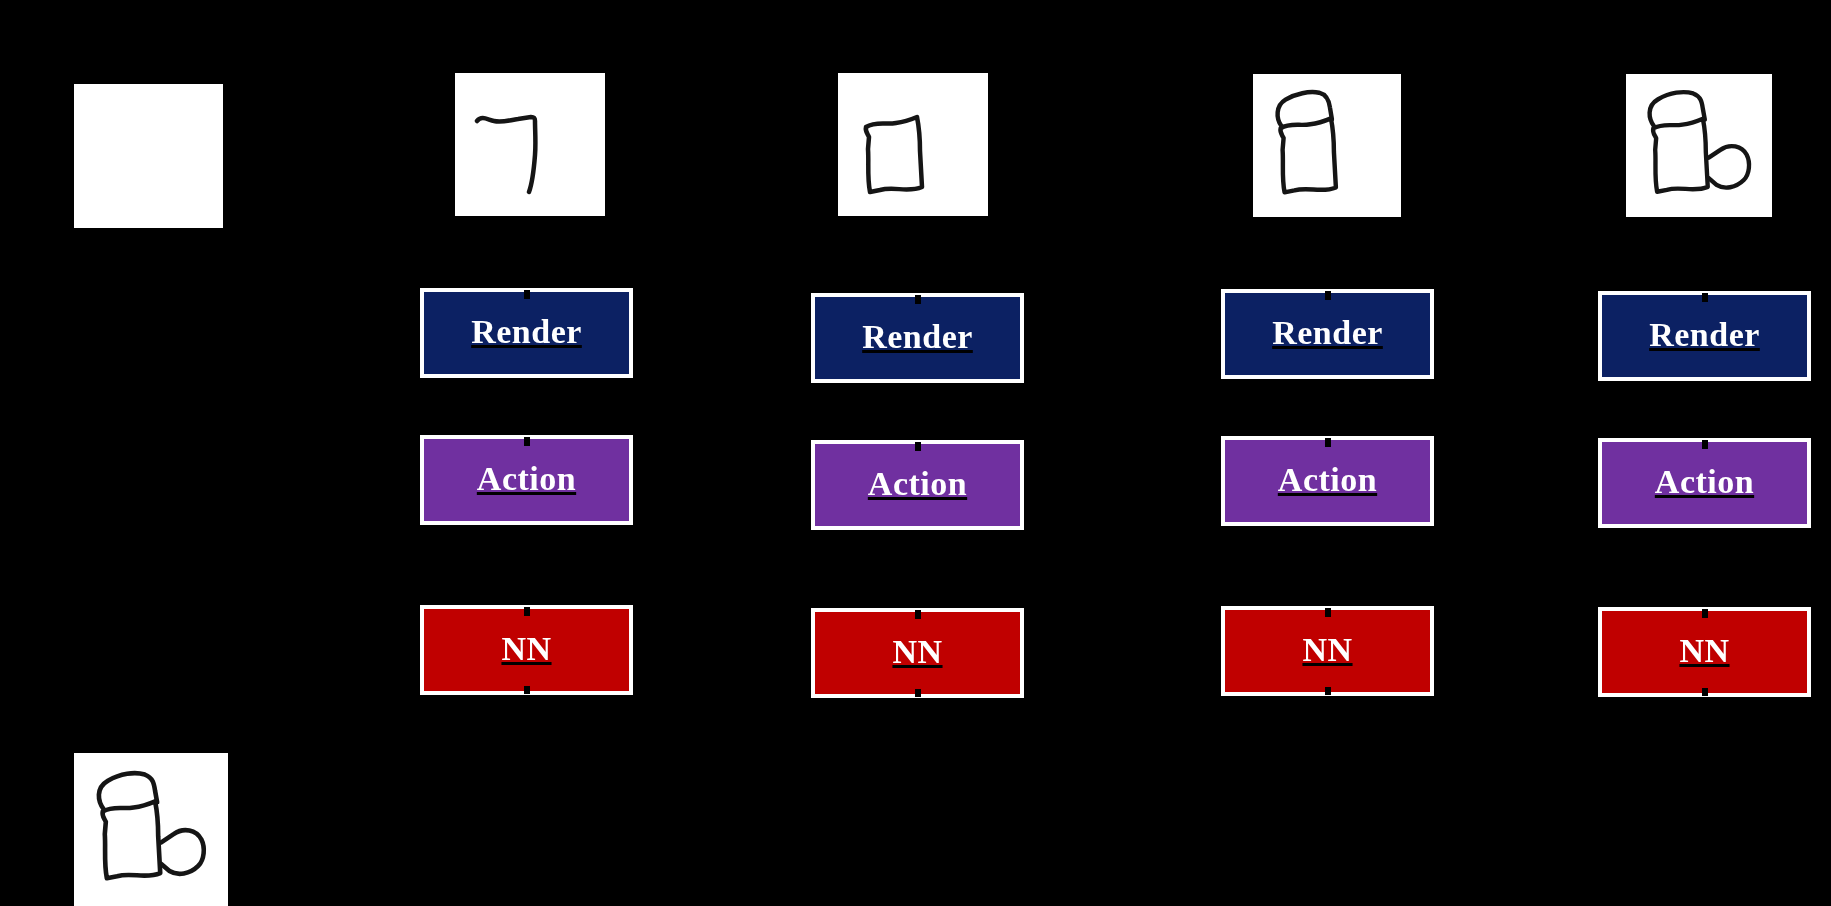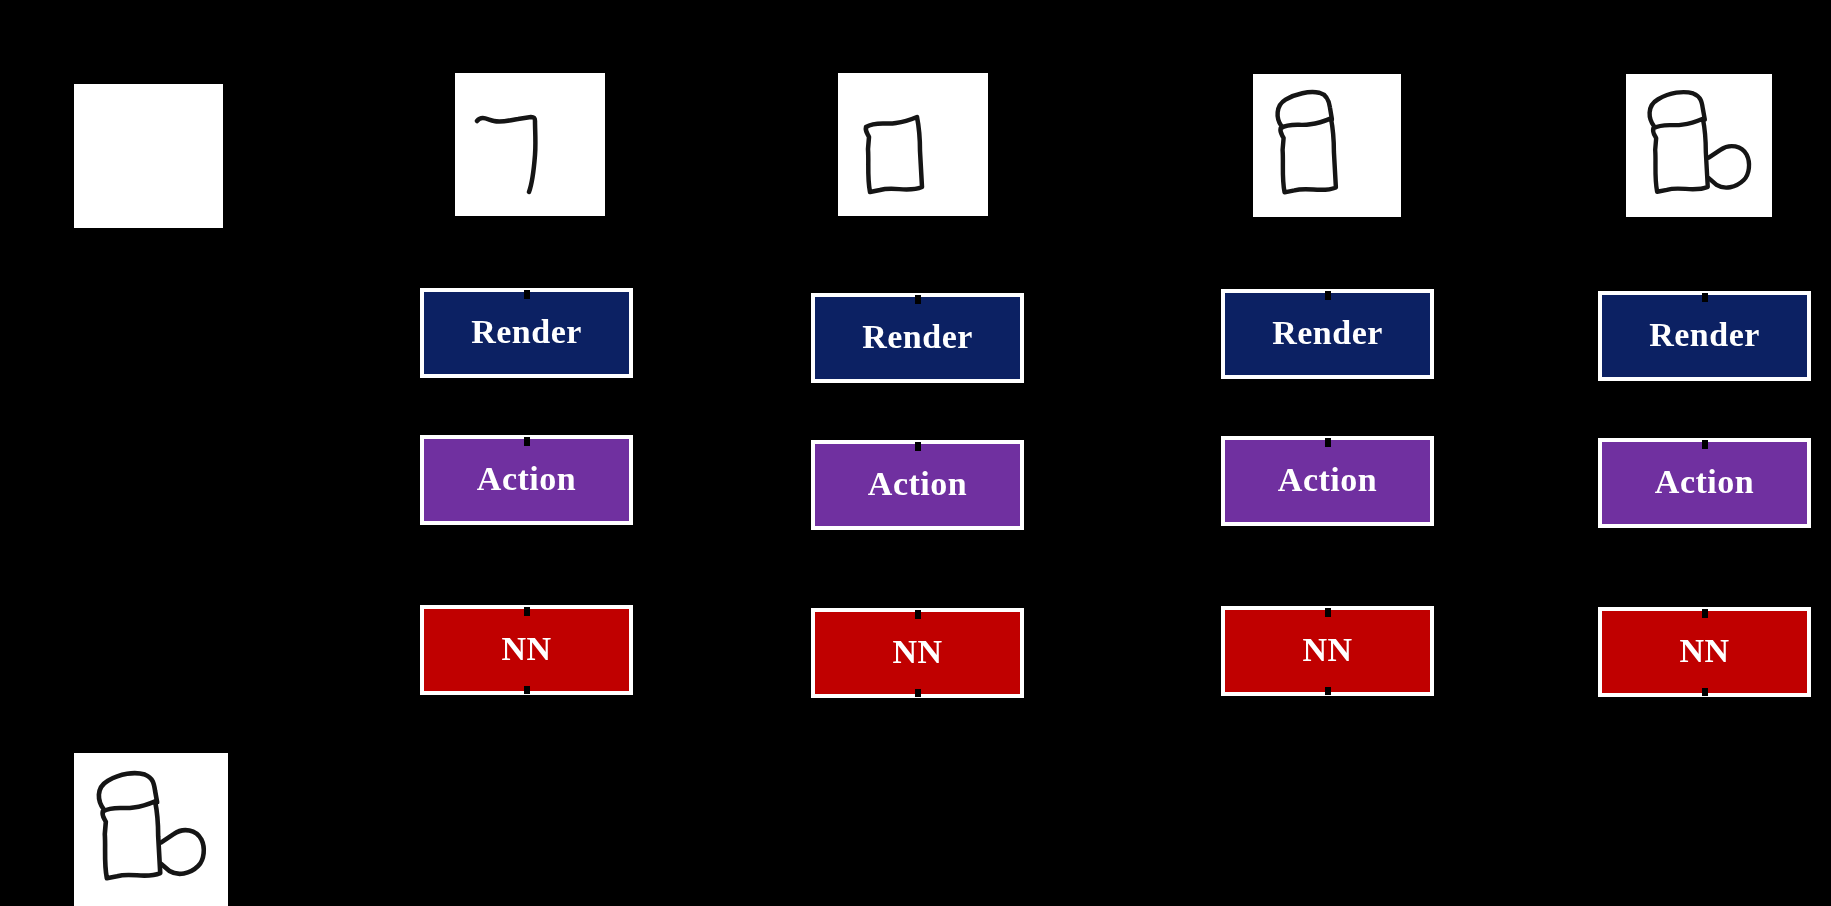--- a/index.html
+++ b/index.html
@@ -27,20 +27,21 @@
   }
   .pbox {
     position: absolute;
     width: 213px;
     height: 90px;
     box-sizing: border-box;
     border: 4px solid #ffffff;
     display: flex;
     align-items: center;
     justify-content: center;
+    text-decoration: underline;
   }
   .pbox .lbl {
     color: #ffffff;
     font-weight: bold;
     font-size: 34px;
     letter-spacing: 0.5px;
     line-height: 1;
     transform: translateY(-1px);
   }
   .pbox.render { background: #0c2163; }

